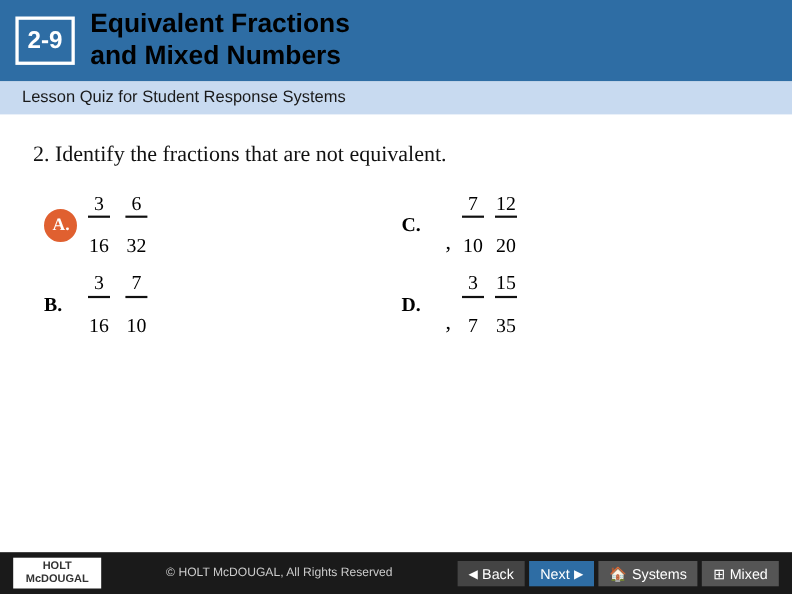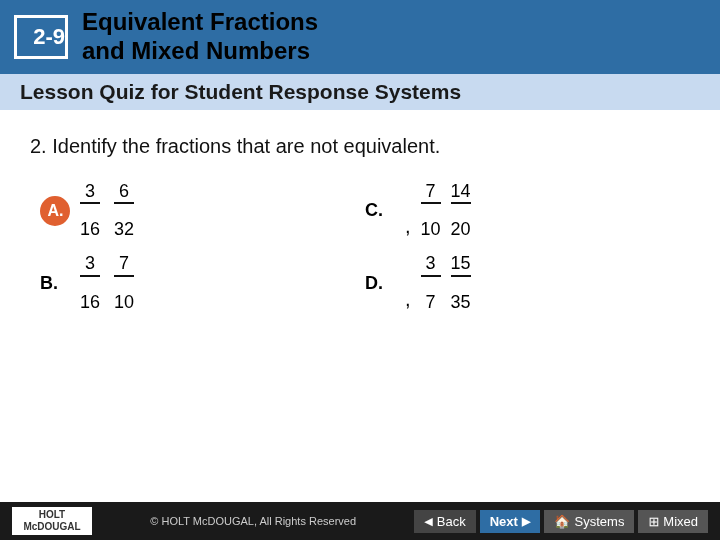--- a/index.html
+++ b/index.html
@@ -25,46 +25,47 @@
     #badge {
       background: #2e6da4;
       border: 3px solid #fff;
       color: #fff;
       font-weight: bold;
       font-size: 22px;
       width: 54px;
       height: 44px;
       display: flex;
       align-items: center;
-      justify-content: flex-end;
+      justify-content: center;
       flex-shrink: 0;
     }
 
     #header-title {
       color: #000000;
       font-size: 24px;
       font-weight: bold;
       line-height: 1.2;
     }
 
     
     #subtitle-bar {
       background: #c8daf0;
       padding: 6px 20px;
     }
 
     #subtitle-text {
       color: #1a1a1a;
-      font-size: 21px;
-      font-weight: bold;
+      font-size: 15px;
+      font-weight: normal;
     }
 
     
     #main-content {
       padding: 22px 30px 10px 30px;
+      font-family: Liberation Serif, serif;
     }
 
     #question-text {
       font-size: 20px;
       color: #111;
       font-weight: normal;
       margin-bottom: 22px;
       line-height: 1.4;
     }
 
@@ -182,21 +183,20 @@
       padding: 4px 10px;
       font-size: 13px;
       cursor: pointer;
       display: flex;
       align-items: center;
       gap: 4px;
     }
 
     .nav-btn.next-btn {
       background: #2e6da4;
-      font-weight: bold;
     }
 
     .nav-btn.home-btn {
       background: #555;
     }
 
     .nav-btn .arrow {
       font-size: 11px;
     }
 
@@ -260,21 +260,21 @@
 
     <div class="answer-row">
       <div class="answer-label-plain">C.</div>
       <div class="answer-c-content">
         <span class="comma">,</span>
         <div class="fraction">
           <span class="numerator">7</span>
           <span class="denominator">10</span>
         </div>
         <div class="fraction">
-          <span class="numerator">14</span>
+          <span class="numerator">12</span>
           <span class="denominator">20</span>
         </div>
       </div>
     </div>
 
     <div class="answer-row">
       <div class="answer-label-plain">B.</div>
       <div class="fraction-pair">
         <div class="fraction">
           <span class="numerator">3</span>

